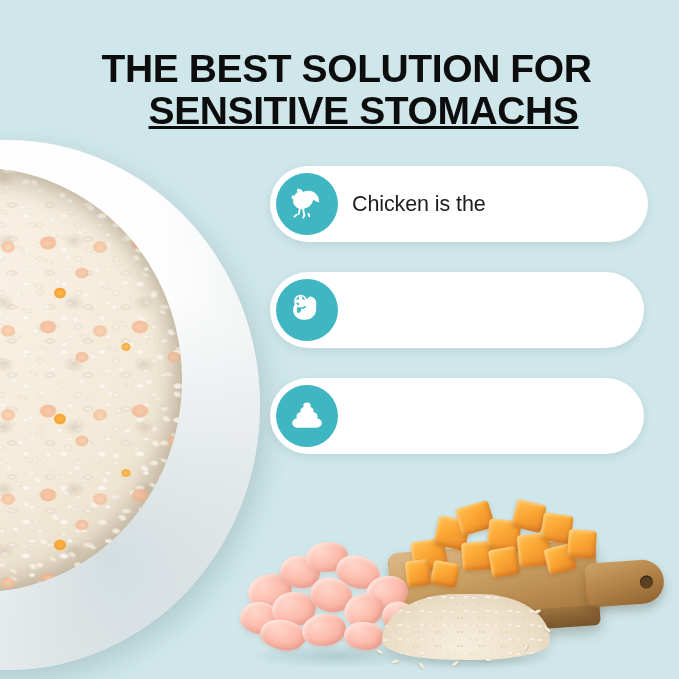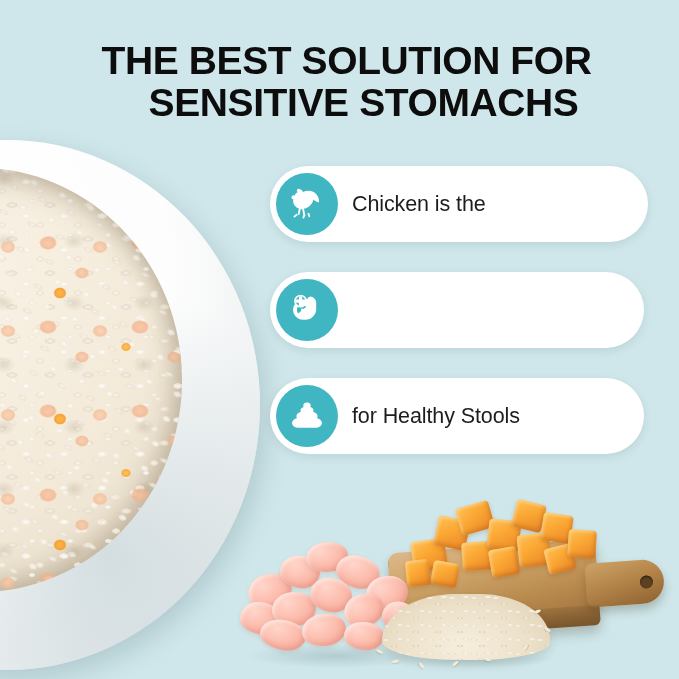--- a/index.html
+++ b/index.html
@@ -22,39 +22,39 @@
     width: 679px;
     height: 679px;
     background: #cfe7ea;
     overflow: hidden;
   }
 
   
   .headline {
     position: absolute;
     left: 0;
-    top: 40px;
+    top: 48px;
     width: 679px;
     text-align: center;
     padding-left: 20px;
     z-index: 40;
     pointer-events: none;
   }
   .headline .line {
     display: block;
     font-family: "Liberation Sans", sans-serif;
     font-weight: bold;
     font-size: 39px;
     line-height: 42px;
     letter-spacing: -0.4px;
     color: #0d0d0d;
     white-space: nowrap;
   }
   .headline .line.l1 { padding-right: 6px; }
-  .headline .line.l2 { padding-left: 28px; }
+  .headline .line.l2 { padding-left: 28px; text-decoration: underline; }
 
   
   .bowl-wrap {
     position: absolute;
     left: -246px;
     top: 140px;
     width: 506px;
     height: 530px;
     z-index: 10;
   }
@@ -410,21 +410,20 @@
 
     <div class="pill p3">
       <span class="pill-icon">
         <svg width="40" height="40" viewBox="0 0 40 40" aria-hidden="true">
           <g fill="#ffffff">
             <path d="M19.6 6.4c-1.8 0-3.3 1.3-3.3 3 0 .6.2 1.2.5 1.7-1.9.3-3.3 1.8-3.3 3.6 0 .5.1 1 .3 1.4-2.5.3-4.4 2.1-4.4 4.2 0 .7.2 1.3.6 1.9-2.8.5-4.9 2.4-4.9 4.7 0 2.7 2.9 4.9 6.5 4.9h16.8c3.6 0 6.5-2.2 6.5-4.9 0-2.3-2.1-4.2-4.9-4.7.4-.6.6-1.2.6-1.9 0-2.1-1.9-3.9-4.4-4.2.2-.4.3-.9.3-1.4 0-1.8-1.4-3.3-3.3-3.6.3-.5.5-1.1.5-1.7 0-1.7-1.5-3-3.3-3h3.3z"></path>
           </g>
         </svg>
       </span>
       <span class="pill-text">
-        <span class="t">for Healthy Stools</span>
       </span>
     </div>
 
   </div>
 
   <div class="ingredients">
 
     <div class="board">
       <div class="board-body">
         <div class="board-grain"></div>

